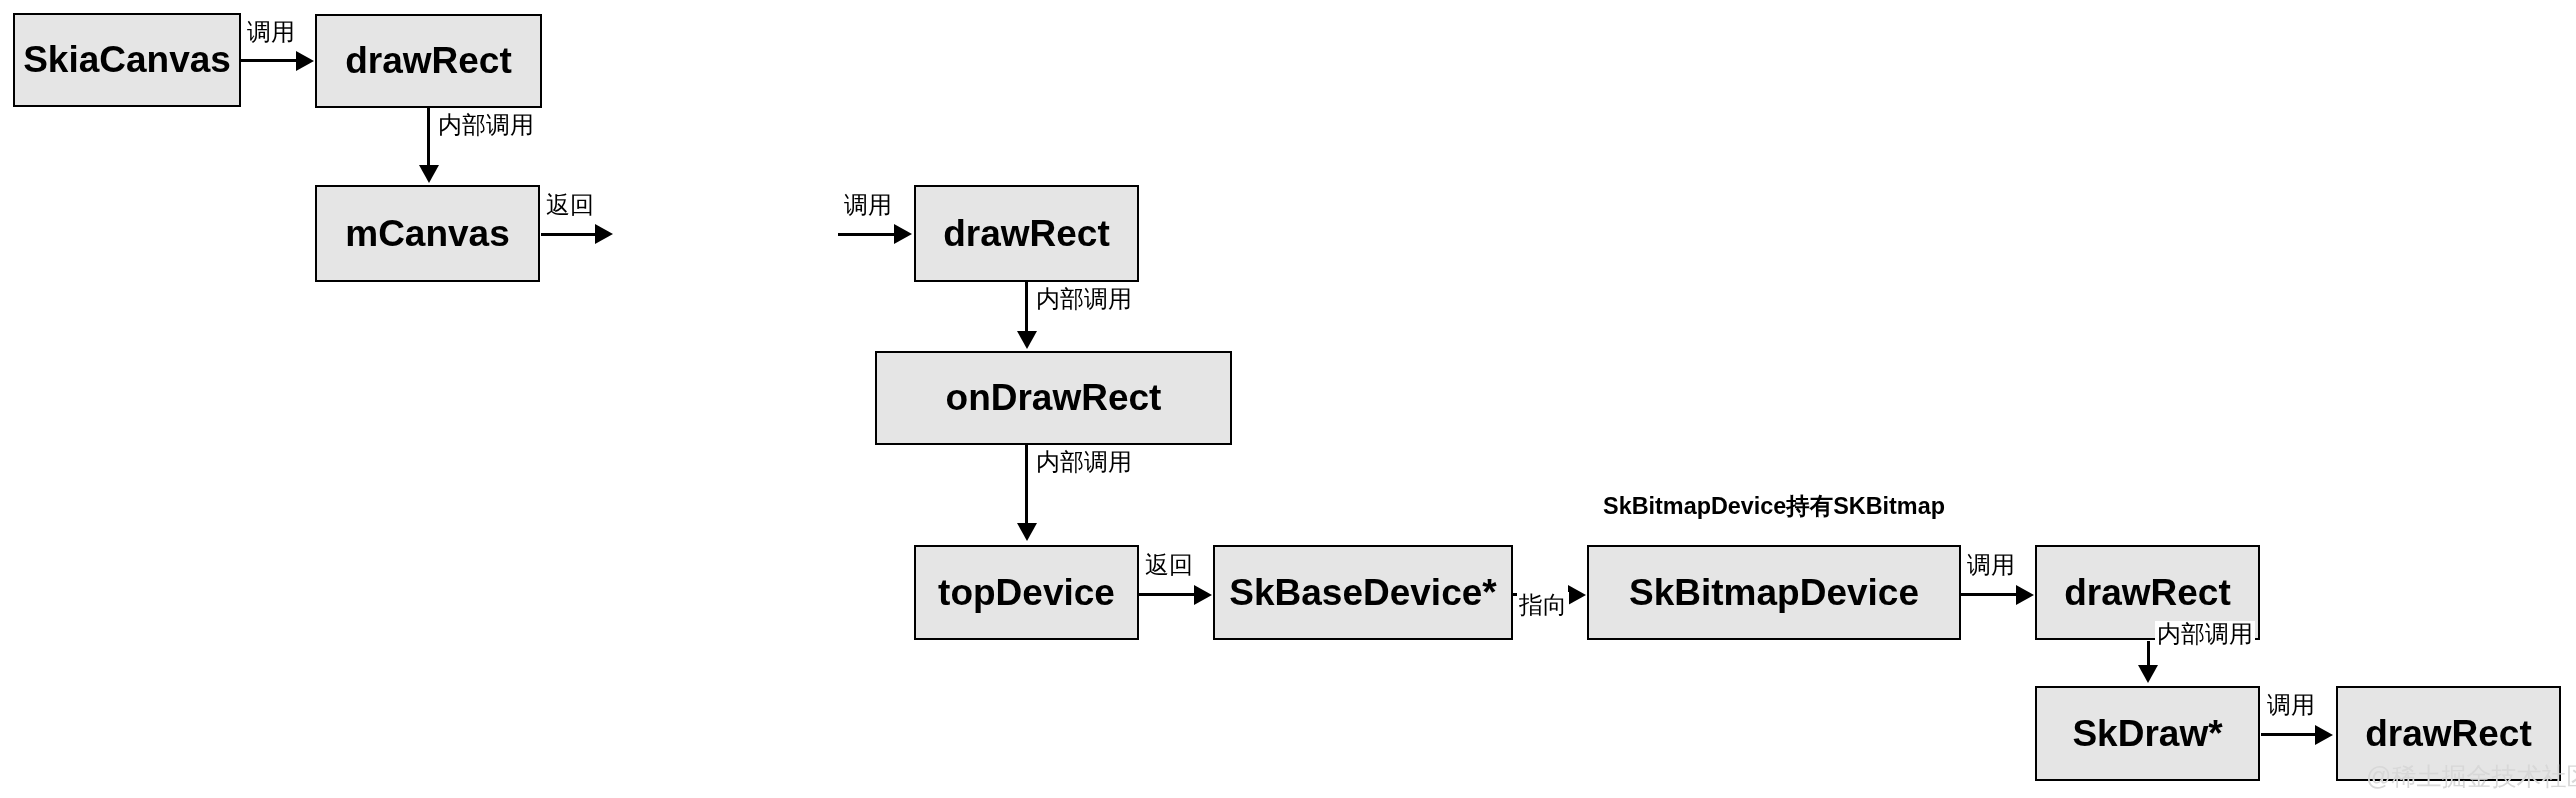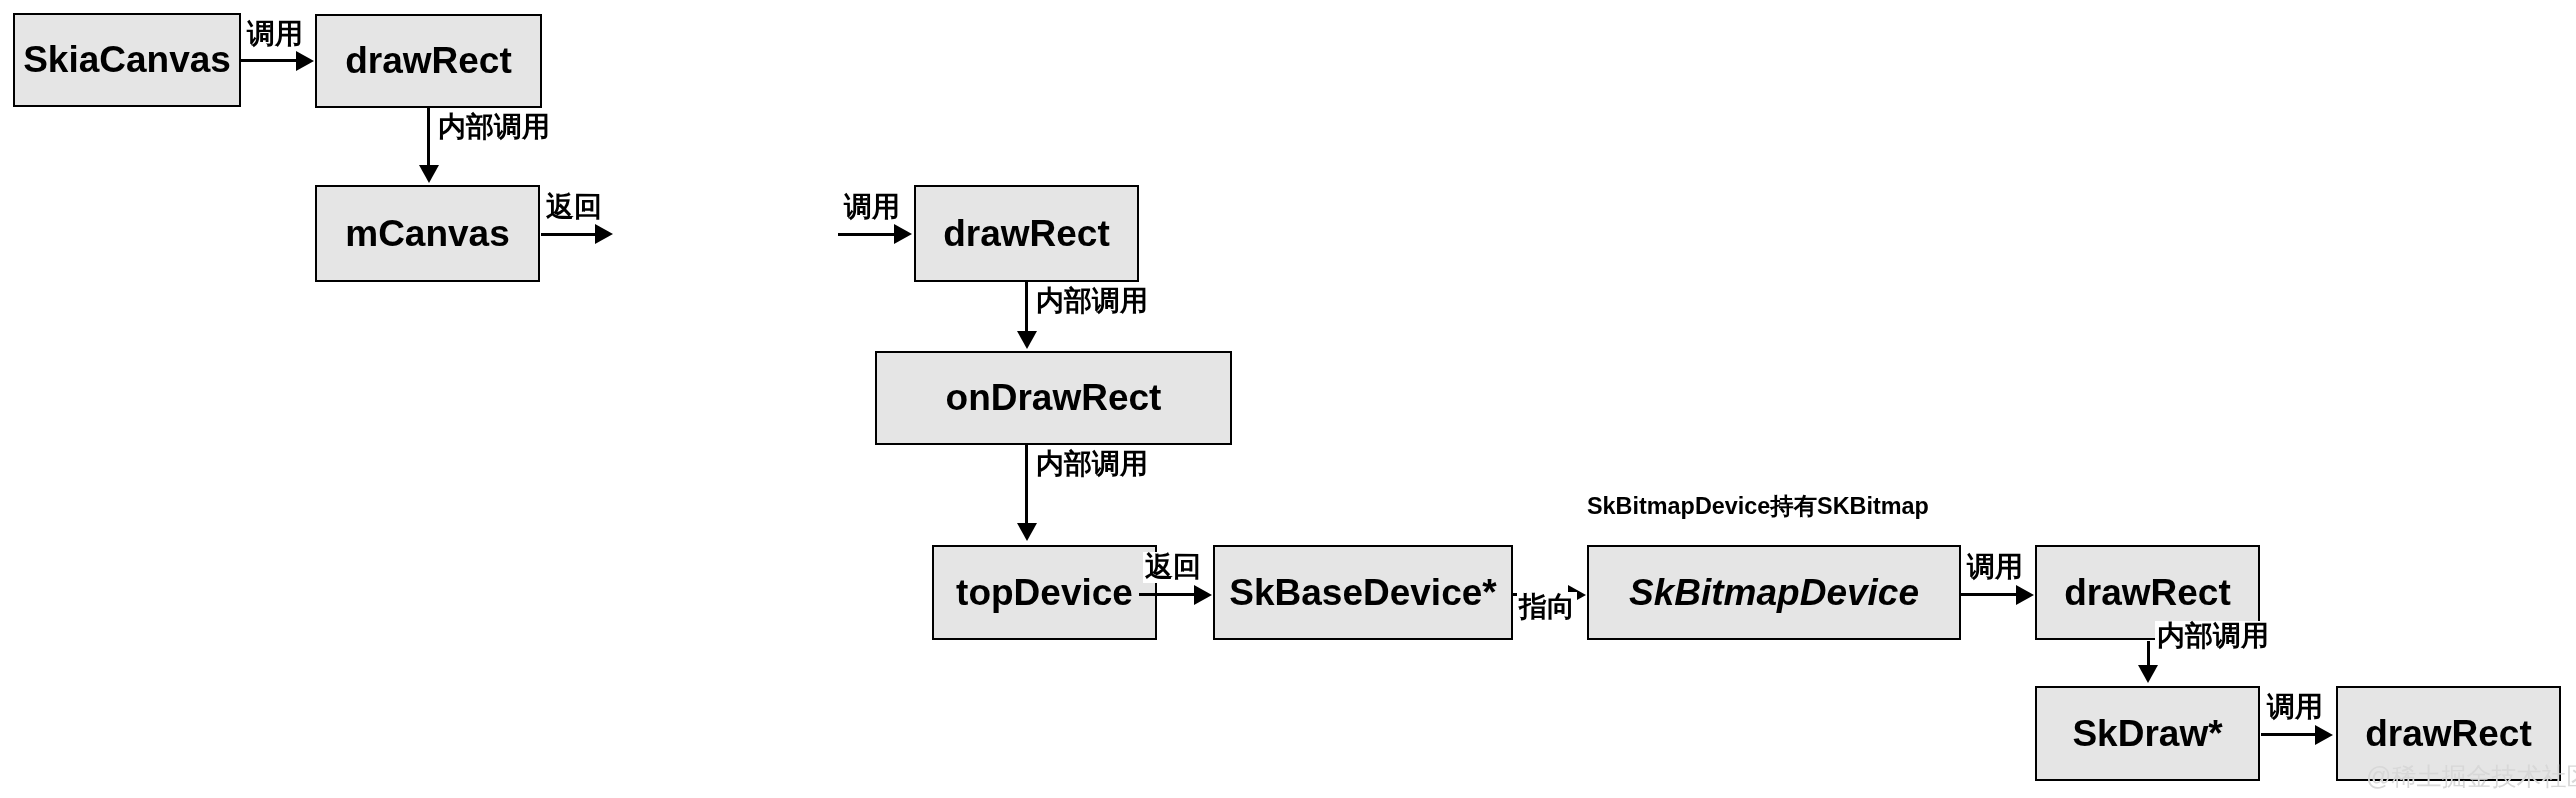--- a/index.html
+++ b/index.html
@@ -44,34 +44,35 @@
   }
   .arrow-down {
     position: absolute;
     width: 0; height: 0;
     border-left: 10.3px solid transparent;
     border-right: 10.3px solid transparent;
     border-top: 18.7px solid #000000;
   }
   .edge-label {
     position: absolute;
-    font-size: 28px;
-    font-weight: 700;
+    font-size: 24px;
+    font-weight: 400;
     color: #000000;
     background: #ffffff;
     white-space: nowrap;
     line-height: 1.1;
     padding: 0 1.9px;
   }
   .note-label {
     position: absolute;
     font-size: 23.4px;
     font-weight: bold;
     color: #000000;
     white-space: nowrap;
+    text-align: center;
   }
   .watermark {
     position: absolute;
     font-size: 25px;
     color: #d8d8d8;
     white-space: nowrap;
     font-weight: 400;
   }
 </style>
 </head>
@@ -117,39 +118,39 @@
   <div class="edge-label" style="left:1034px; top:286px;">内部调用</div>
 
   <div class="node" style="left:875px; top:351px; width:357px; height:94px;">
     <span>onDrawRect</span>
   </div>
 
   <div class="edge-line edge-v" style="left:1025px; top:444px; height:82px;"></div>
   <div class="arrow-down" style="left:1017px; top:523px;"></div>
   <div class="edge-label" style="left:1034px; top:449px;">内部调用</div>
 
-  <div class="node" style="left:914px; top:545px; width:225px; height:95px;margin-left:18px;">
+  <div class="node" style="left:914px; top:545px; width:225px; height:95px;">
     <span>topDevice</span>
   </div>
 
   <div class="edge-line edge-h" style="left:1139px; top:593px; width:56px;"></div>
   <div class="arrow-right" style="left:1194px; top:585px;"></div>
   <div class="edge-label" style="left:1143px; top:552px;">返回</div>
 
   <div class="node" style="left:1213px; top:545px; width:300px; height:95px;">
     <span>SkBaseDevice*</span>
   </div>
 
   <div class="edge-line edge-h" style="left:1513px; top:593px; width:56px;"></div>
   <div class="arrow-right" style="left:1568px; top:585px;"></div>
   <div class="edge-label" style="left:1517px; top:552px;margin-top:40px;">指向</div>
 
   <div class="note-label" style="left:1587px; top:490px; width:374px;">SkBitmapDevice持有SKBitmap</div>
 
-  <div class="node" style="left:1587px; top:545px; width:374px; height:95px;font-style:italic;">
+  <div class="node" style="left:1587px; top:545px; width:374px; height:95px;">
     <span>SkBitmapDevice</span>
   </div>
 
   <div class="edge-line edge-h" style="left:1961px; top:593px; width:56px;"></div>
   <div class="arrow-right" style="left:2016px; top:585px;"></div>
   <div class="edge-label" style="left:1965px; top:552px;">调用</div>
 
   <div class="node" style="left:2035px; top:545px; width:225px; height:95px;">
     <span>drawRect</span>
   </div>

